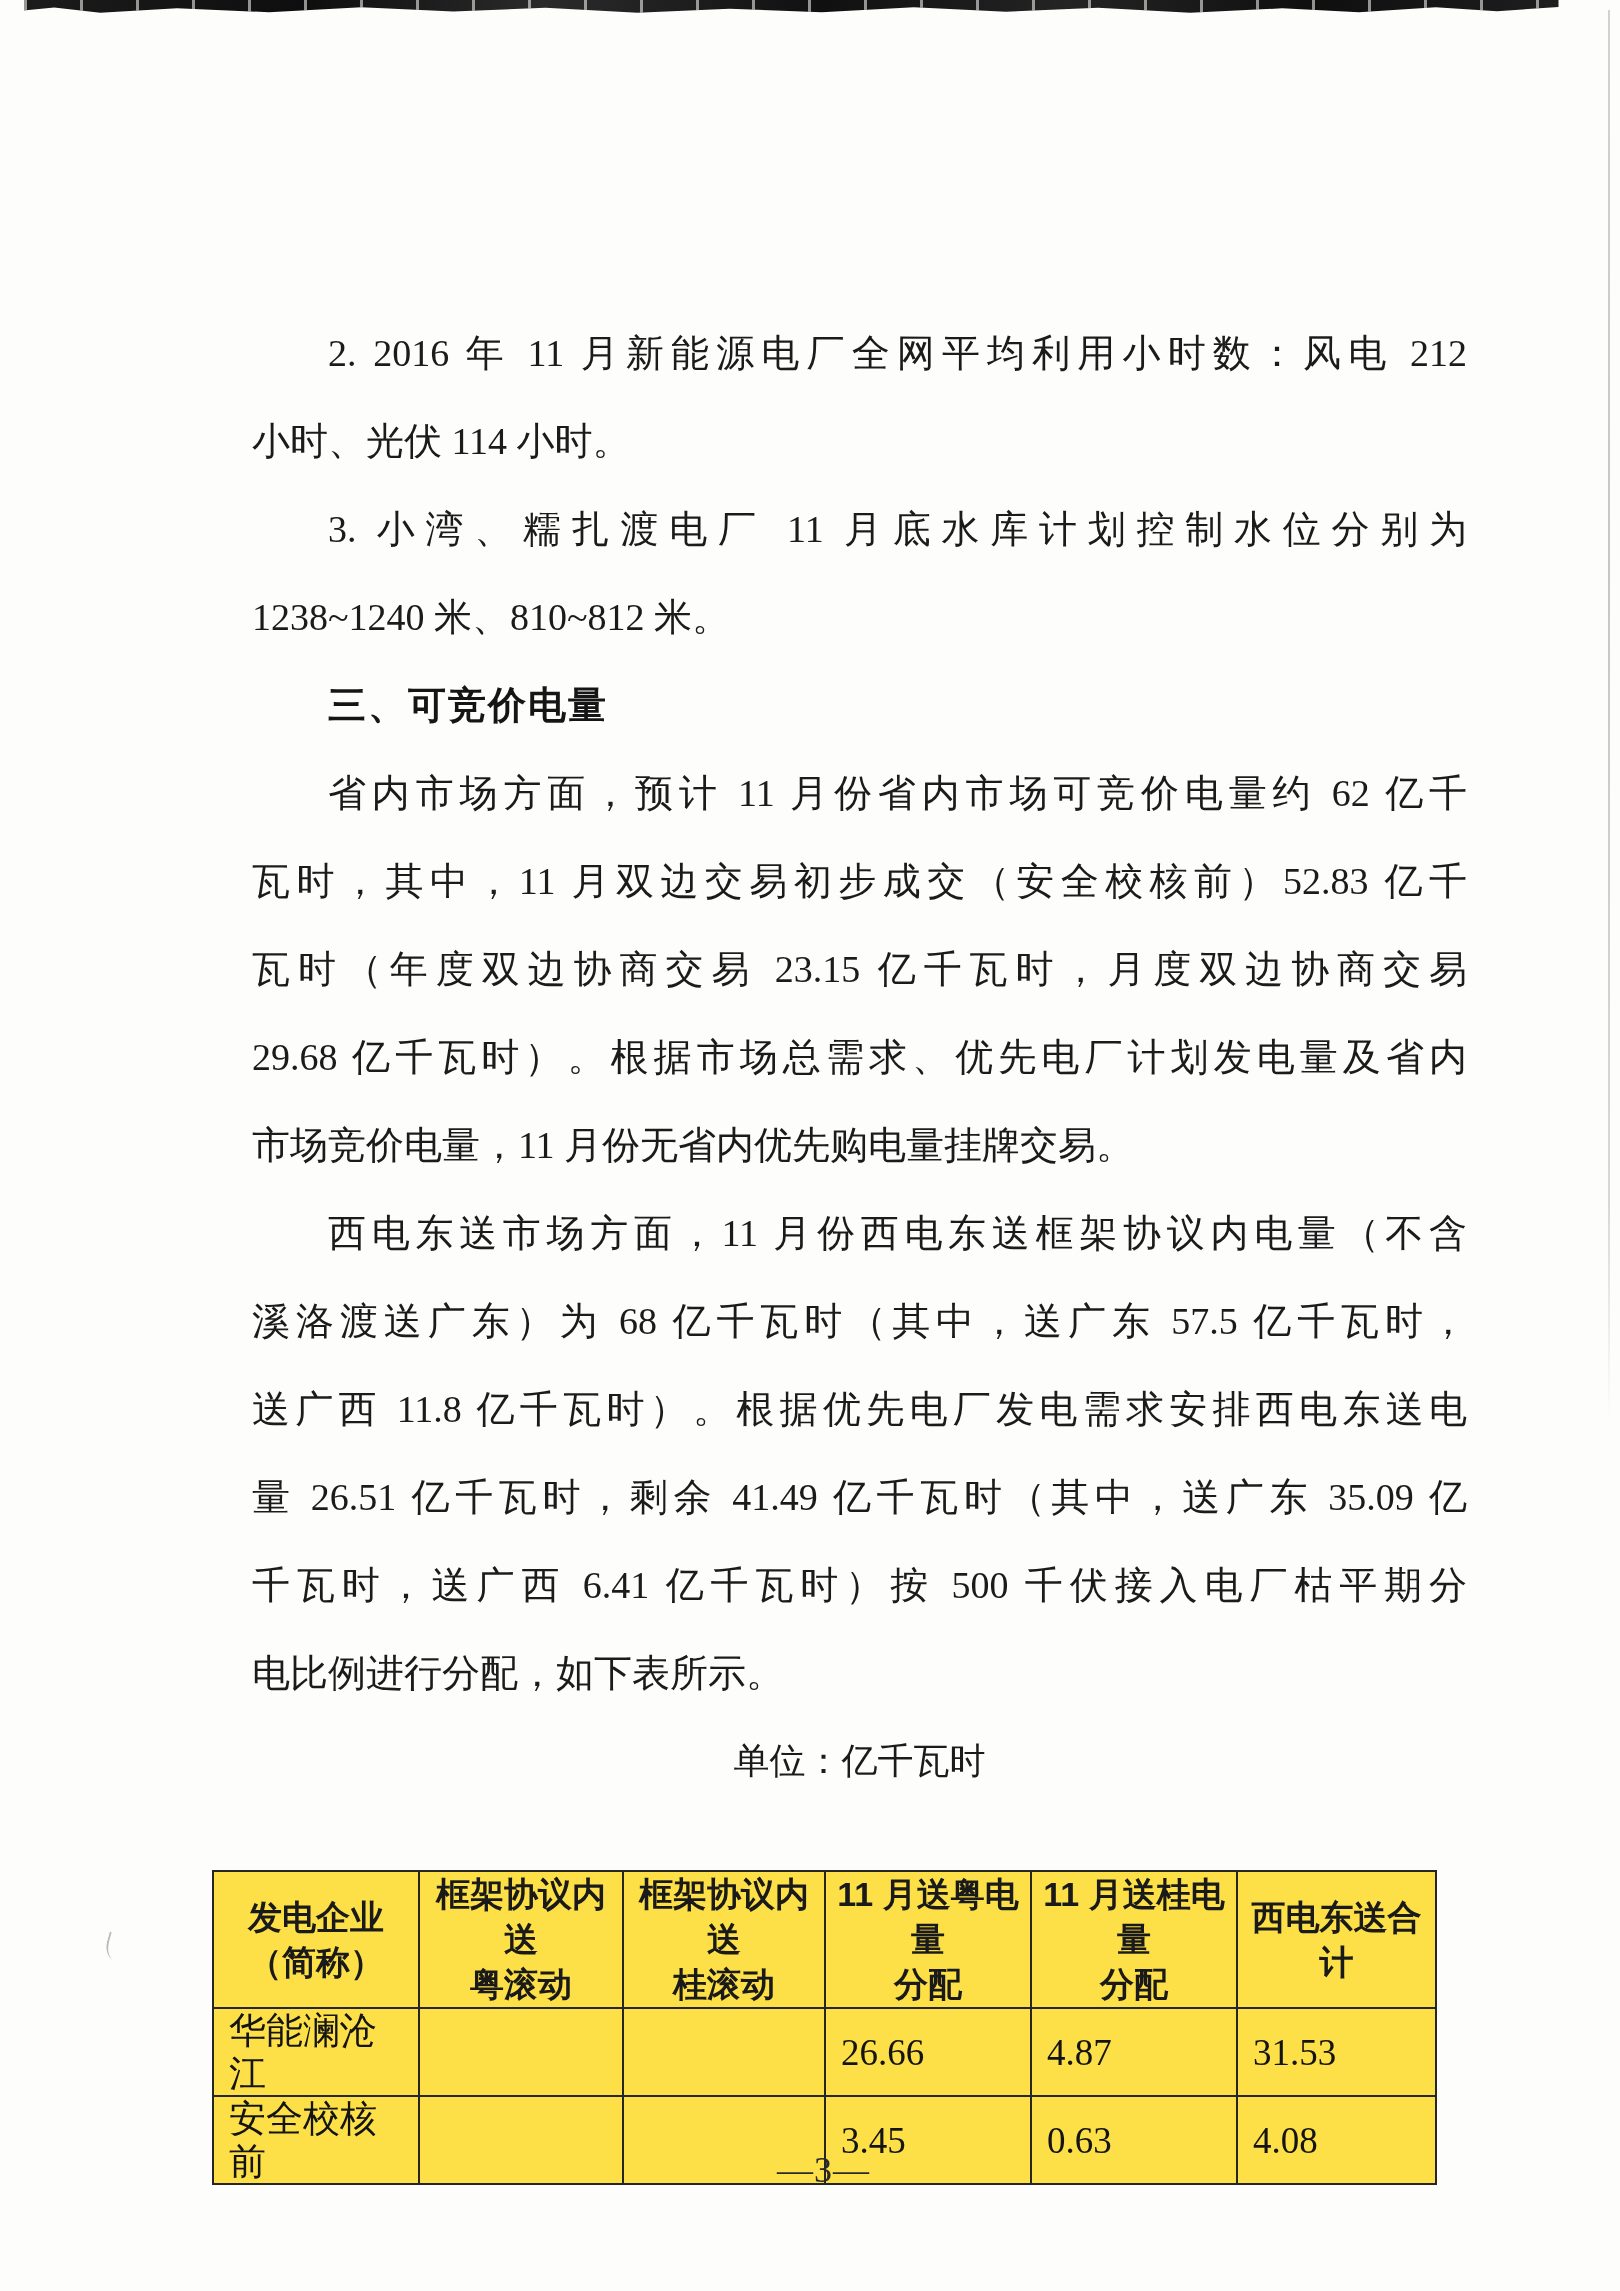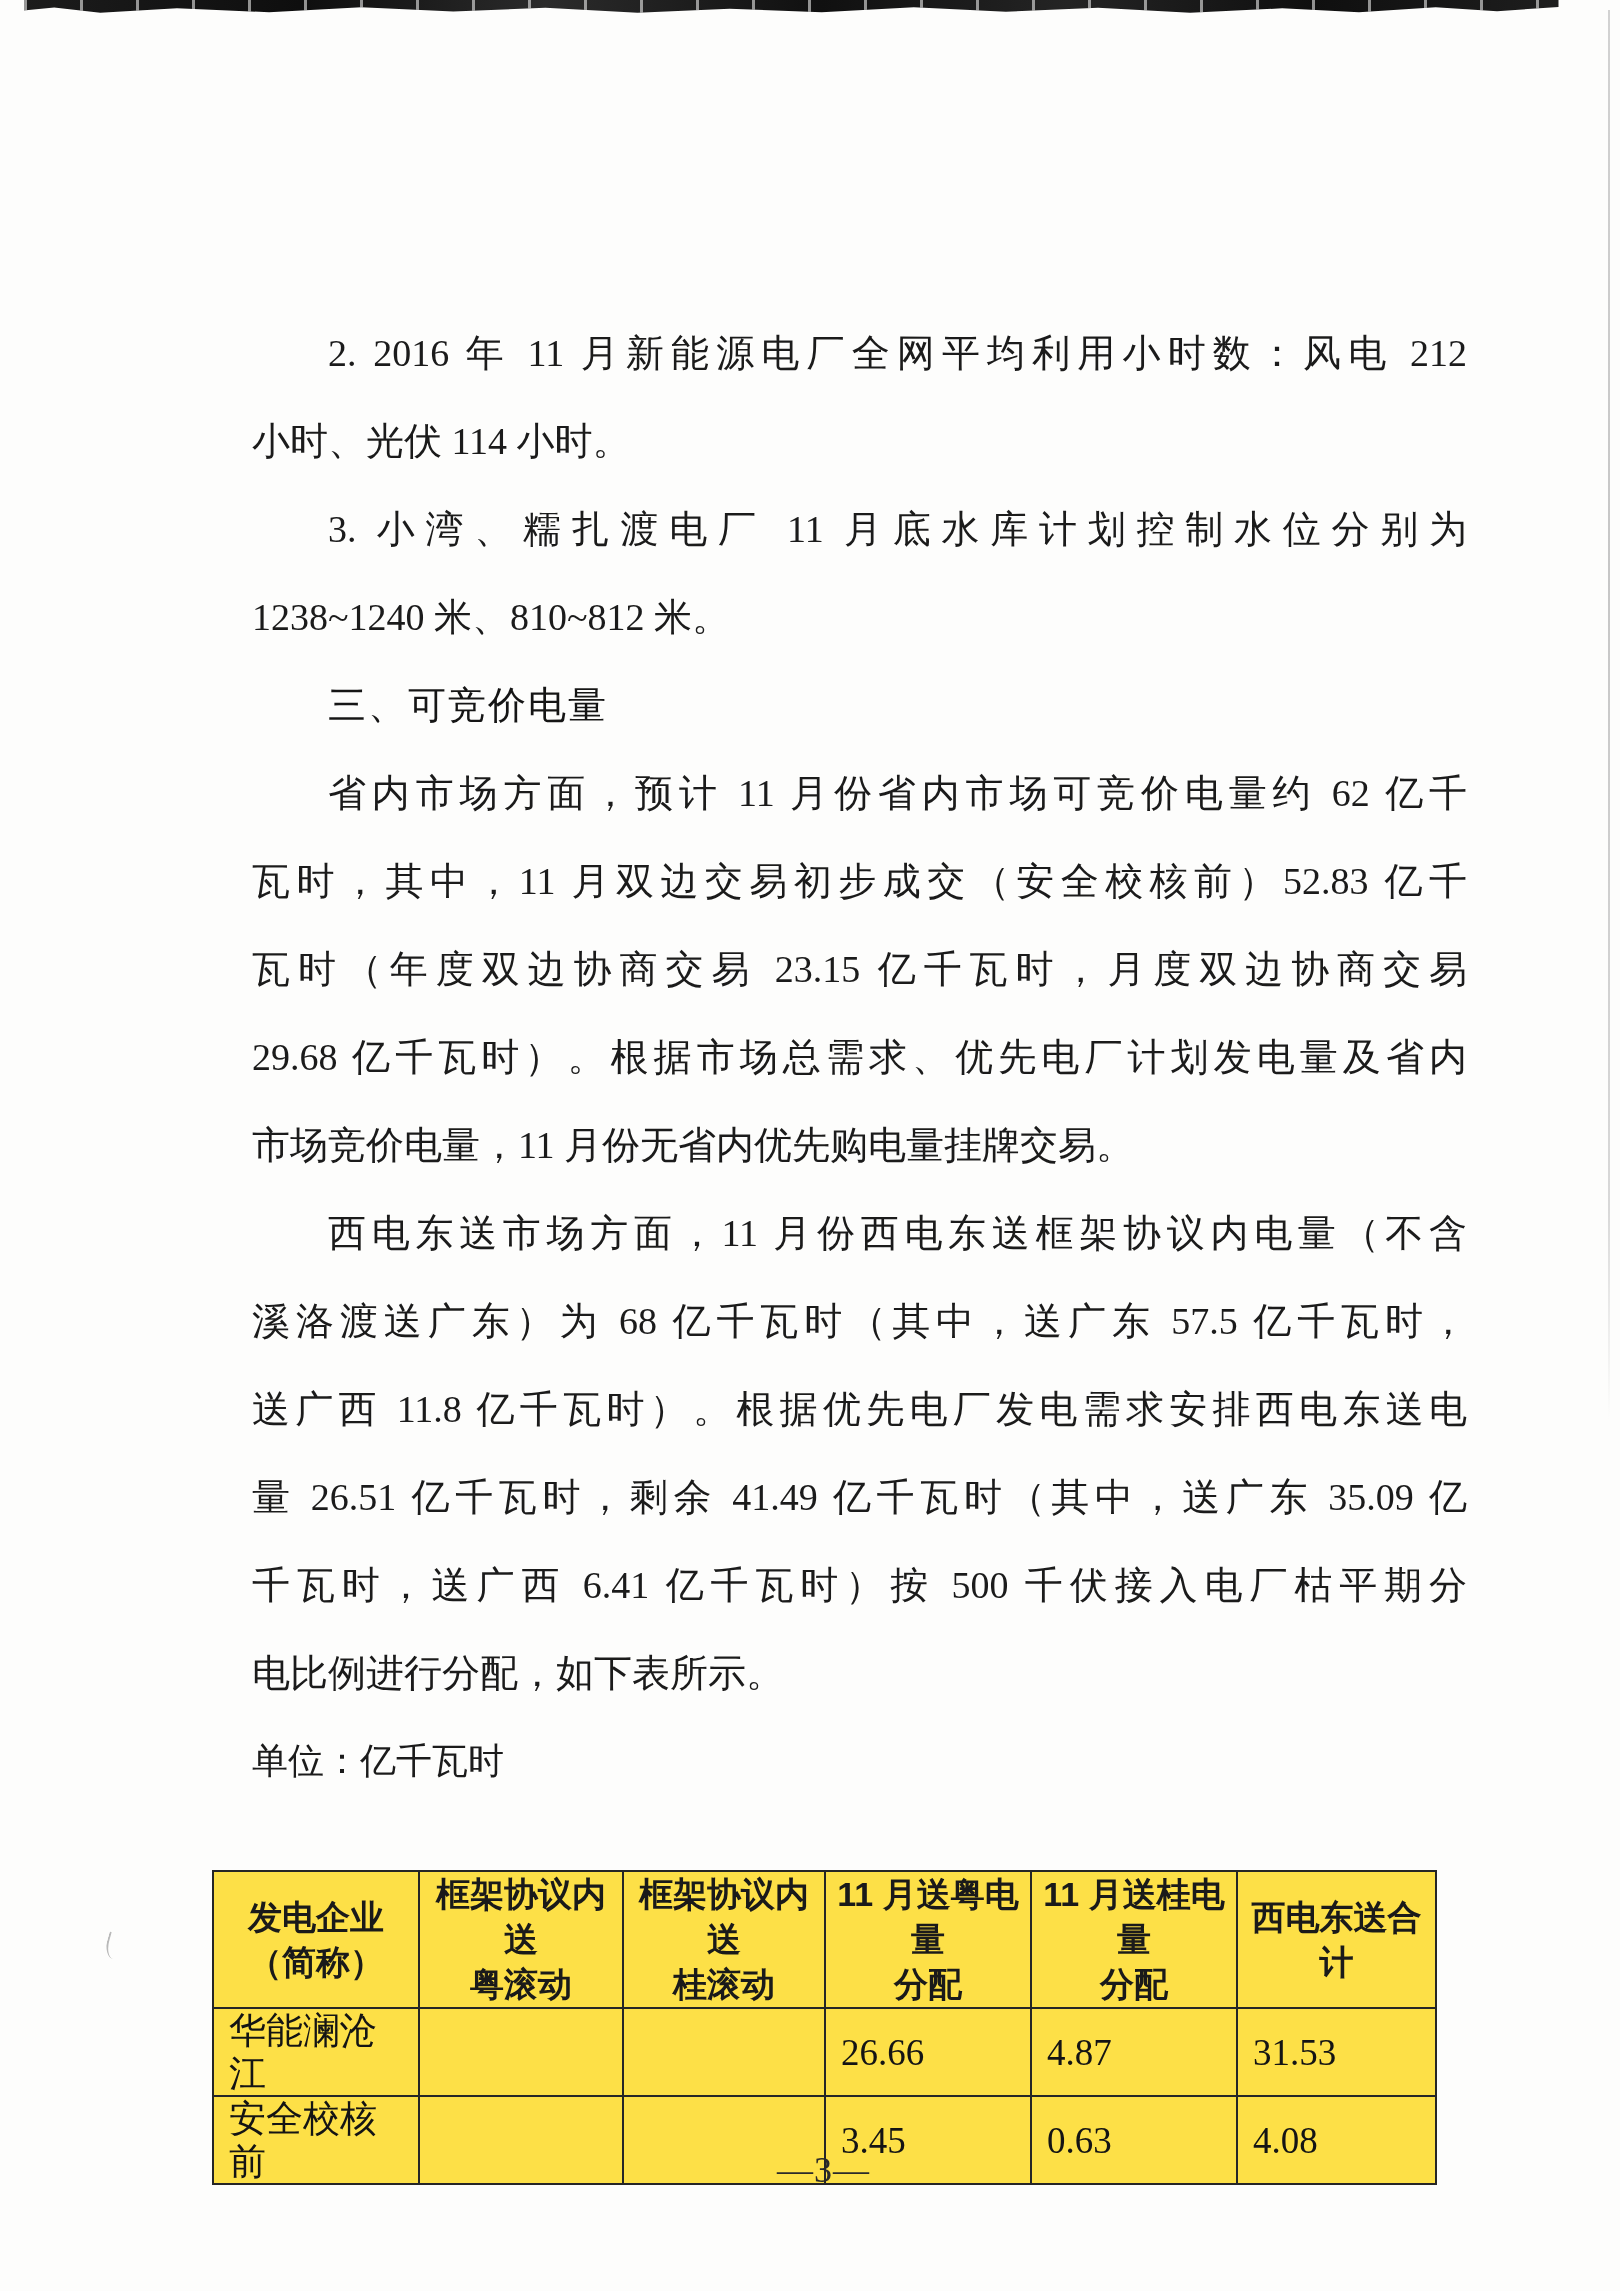--- a/index.html
+++ b/index.html
@@ -32,23 +32,23 @@
   
   .textblock{
     position:absolute;left:216px;top:309px;width:1215px;
     font-size:38px;line-height:88px;margin-left:36px;
   }
   .ln{height:88px;white-space:nowrap;}
   .ln.full{text-align:justify;text-align-last:justify;}
   .ln.indent{padding-left:76px;}
   .ln.heading{
     font-family:"Liberation Sans","DejaVu Sans",sans-serif;
-    font-weight:400;letter-spacing:2px;color:#151515;
+    font-weight:700;letter-spacing:2px;color:#151515;
   }
-  .ln.unit{text-align:left;font-size:36px;}
+  .ln.unit{text-align:center;font-size:36px;}
   
   table.alloc{
     position:absolute;left:212px;top:1870px;width:1222px;
     border-collapse:collapse;table-layout:fixed;
     background:#fde047;
   }
   table.alloc,table.alloc td,table.alloc th{border:2px solid #262626;}
   table.alloc{border-width:2.9px;}
   table.alloc th{
     height:92px;

